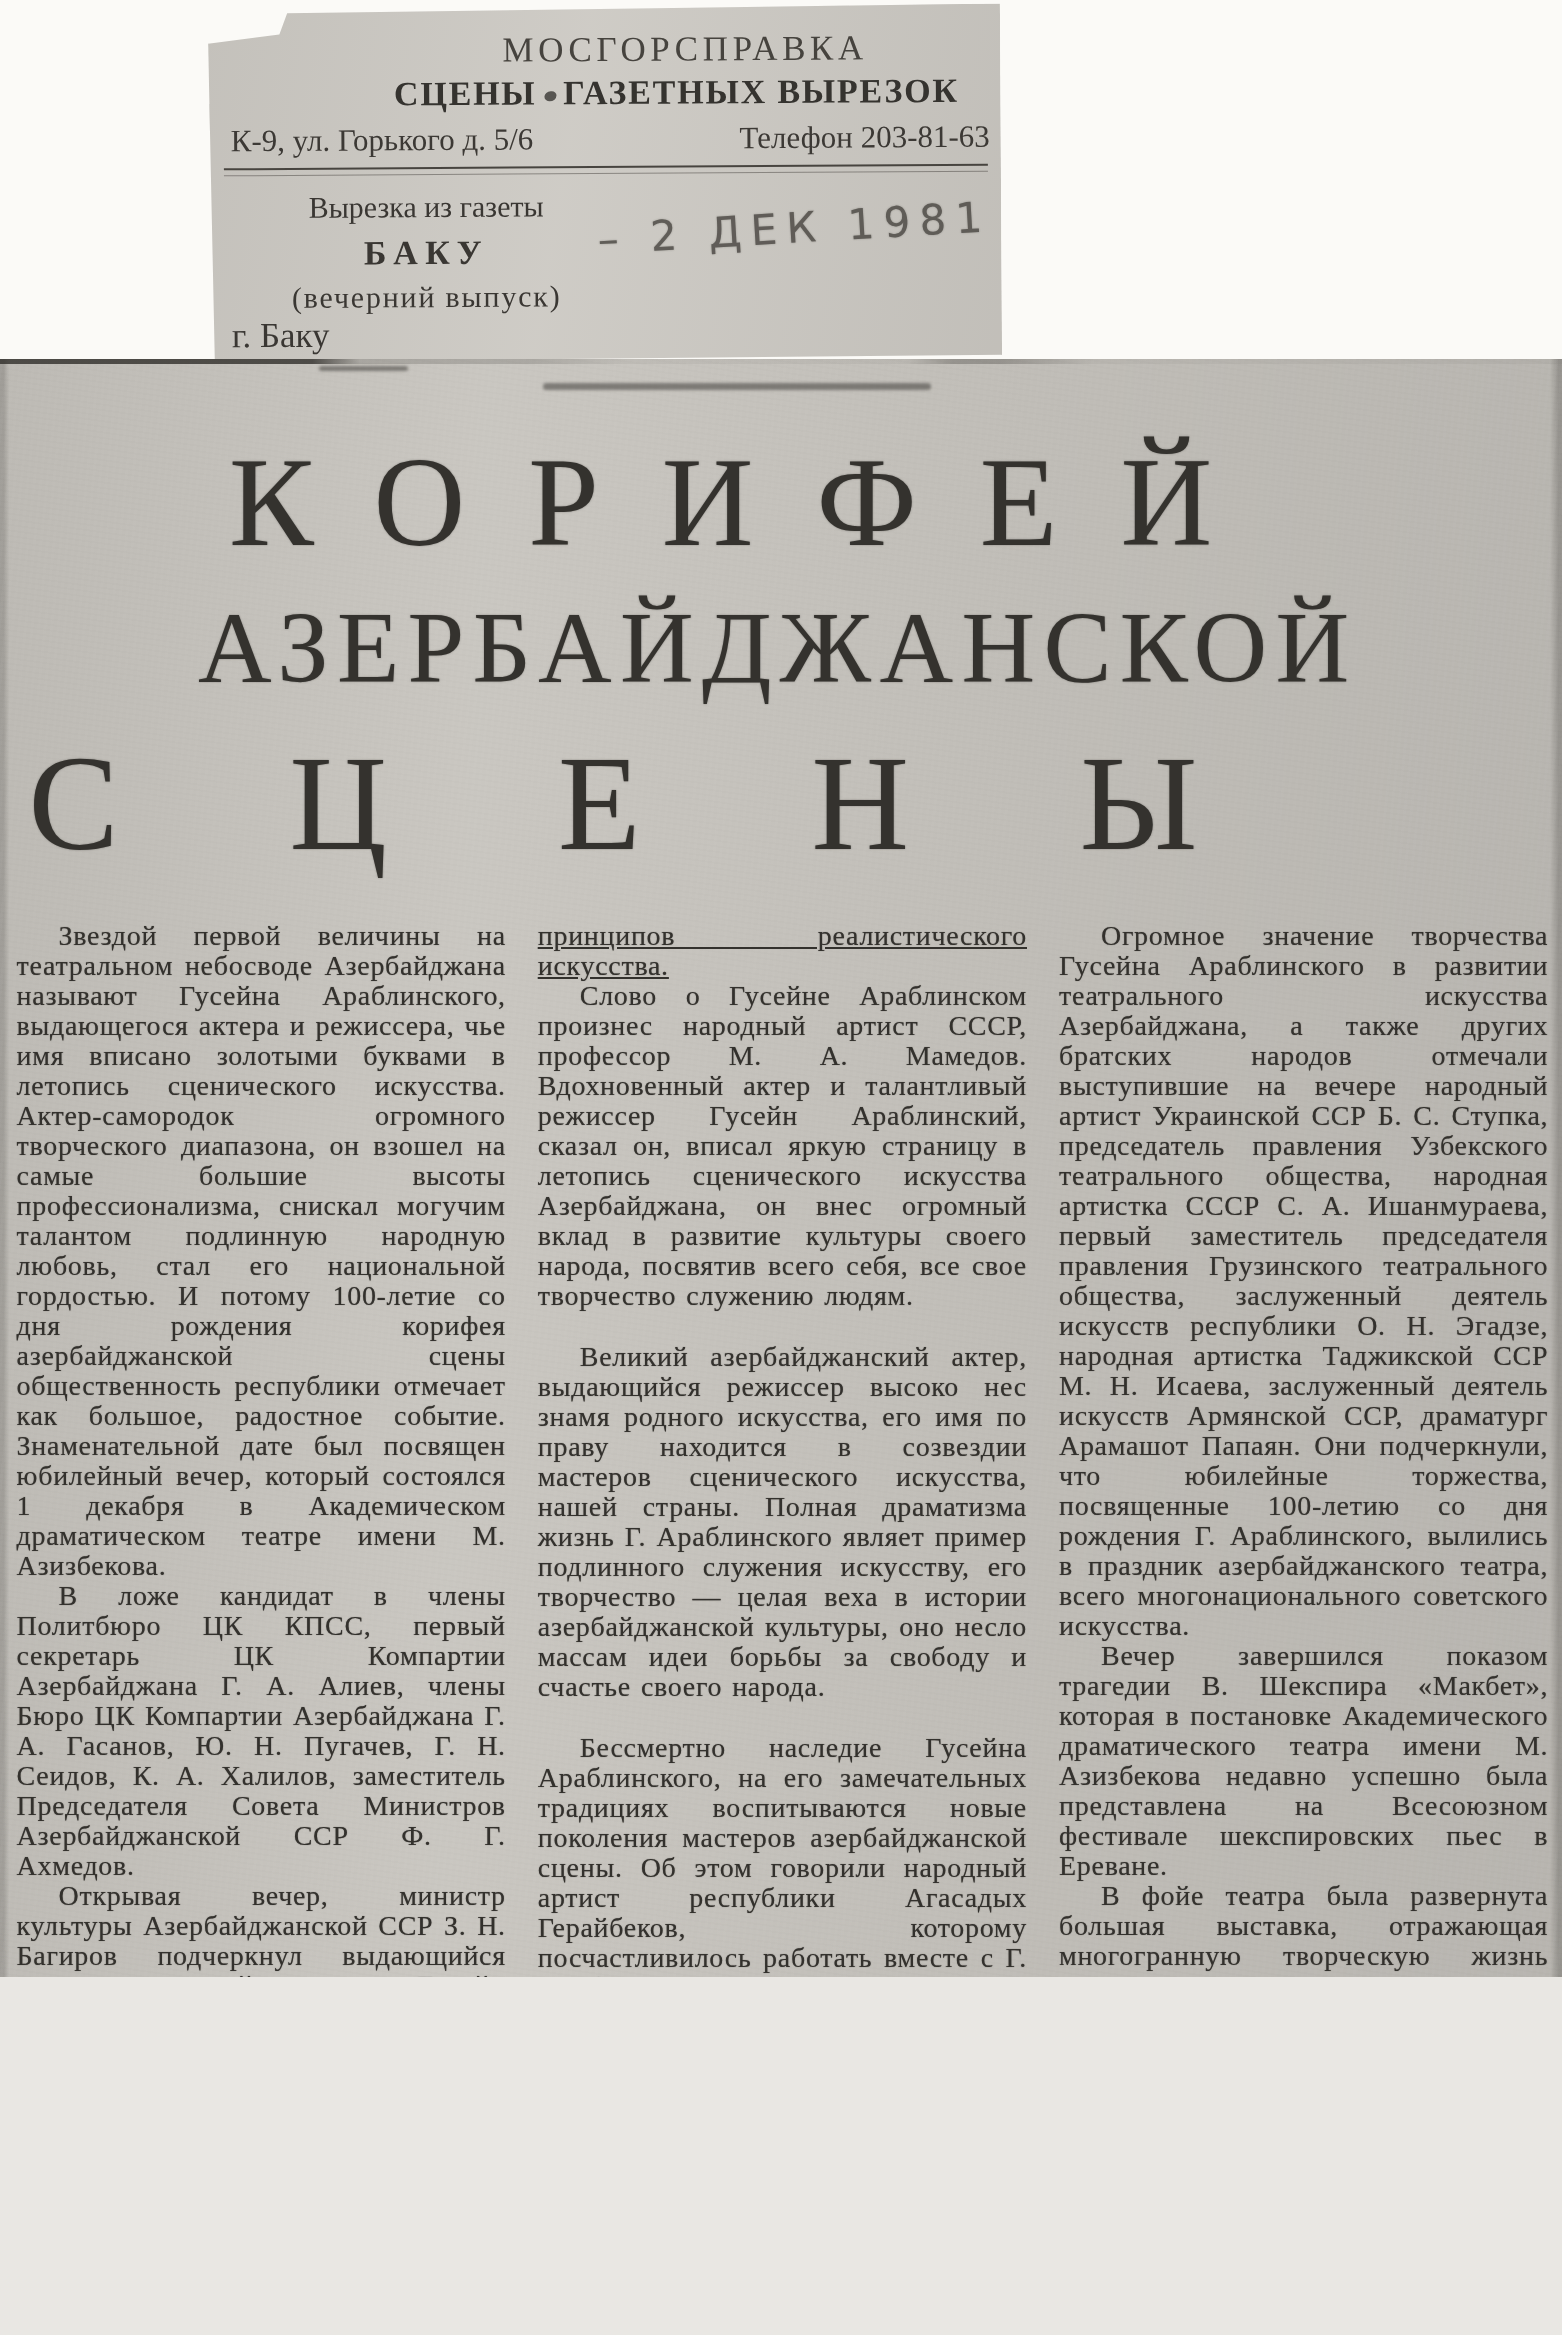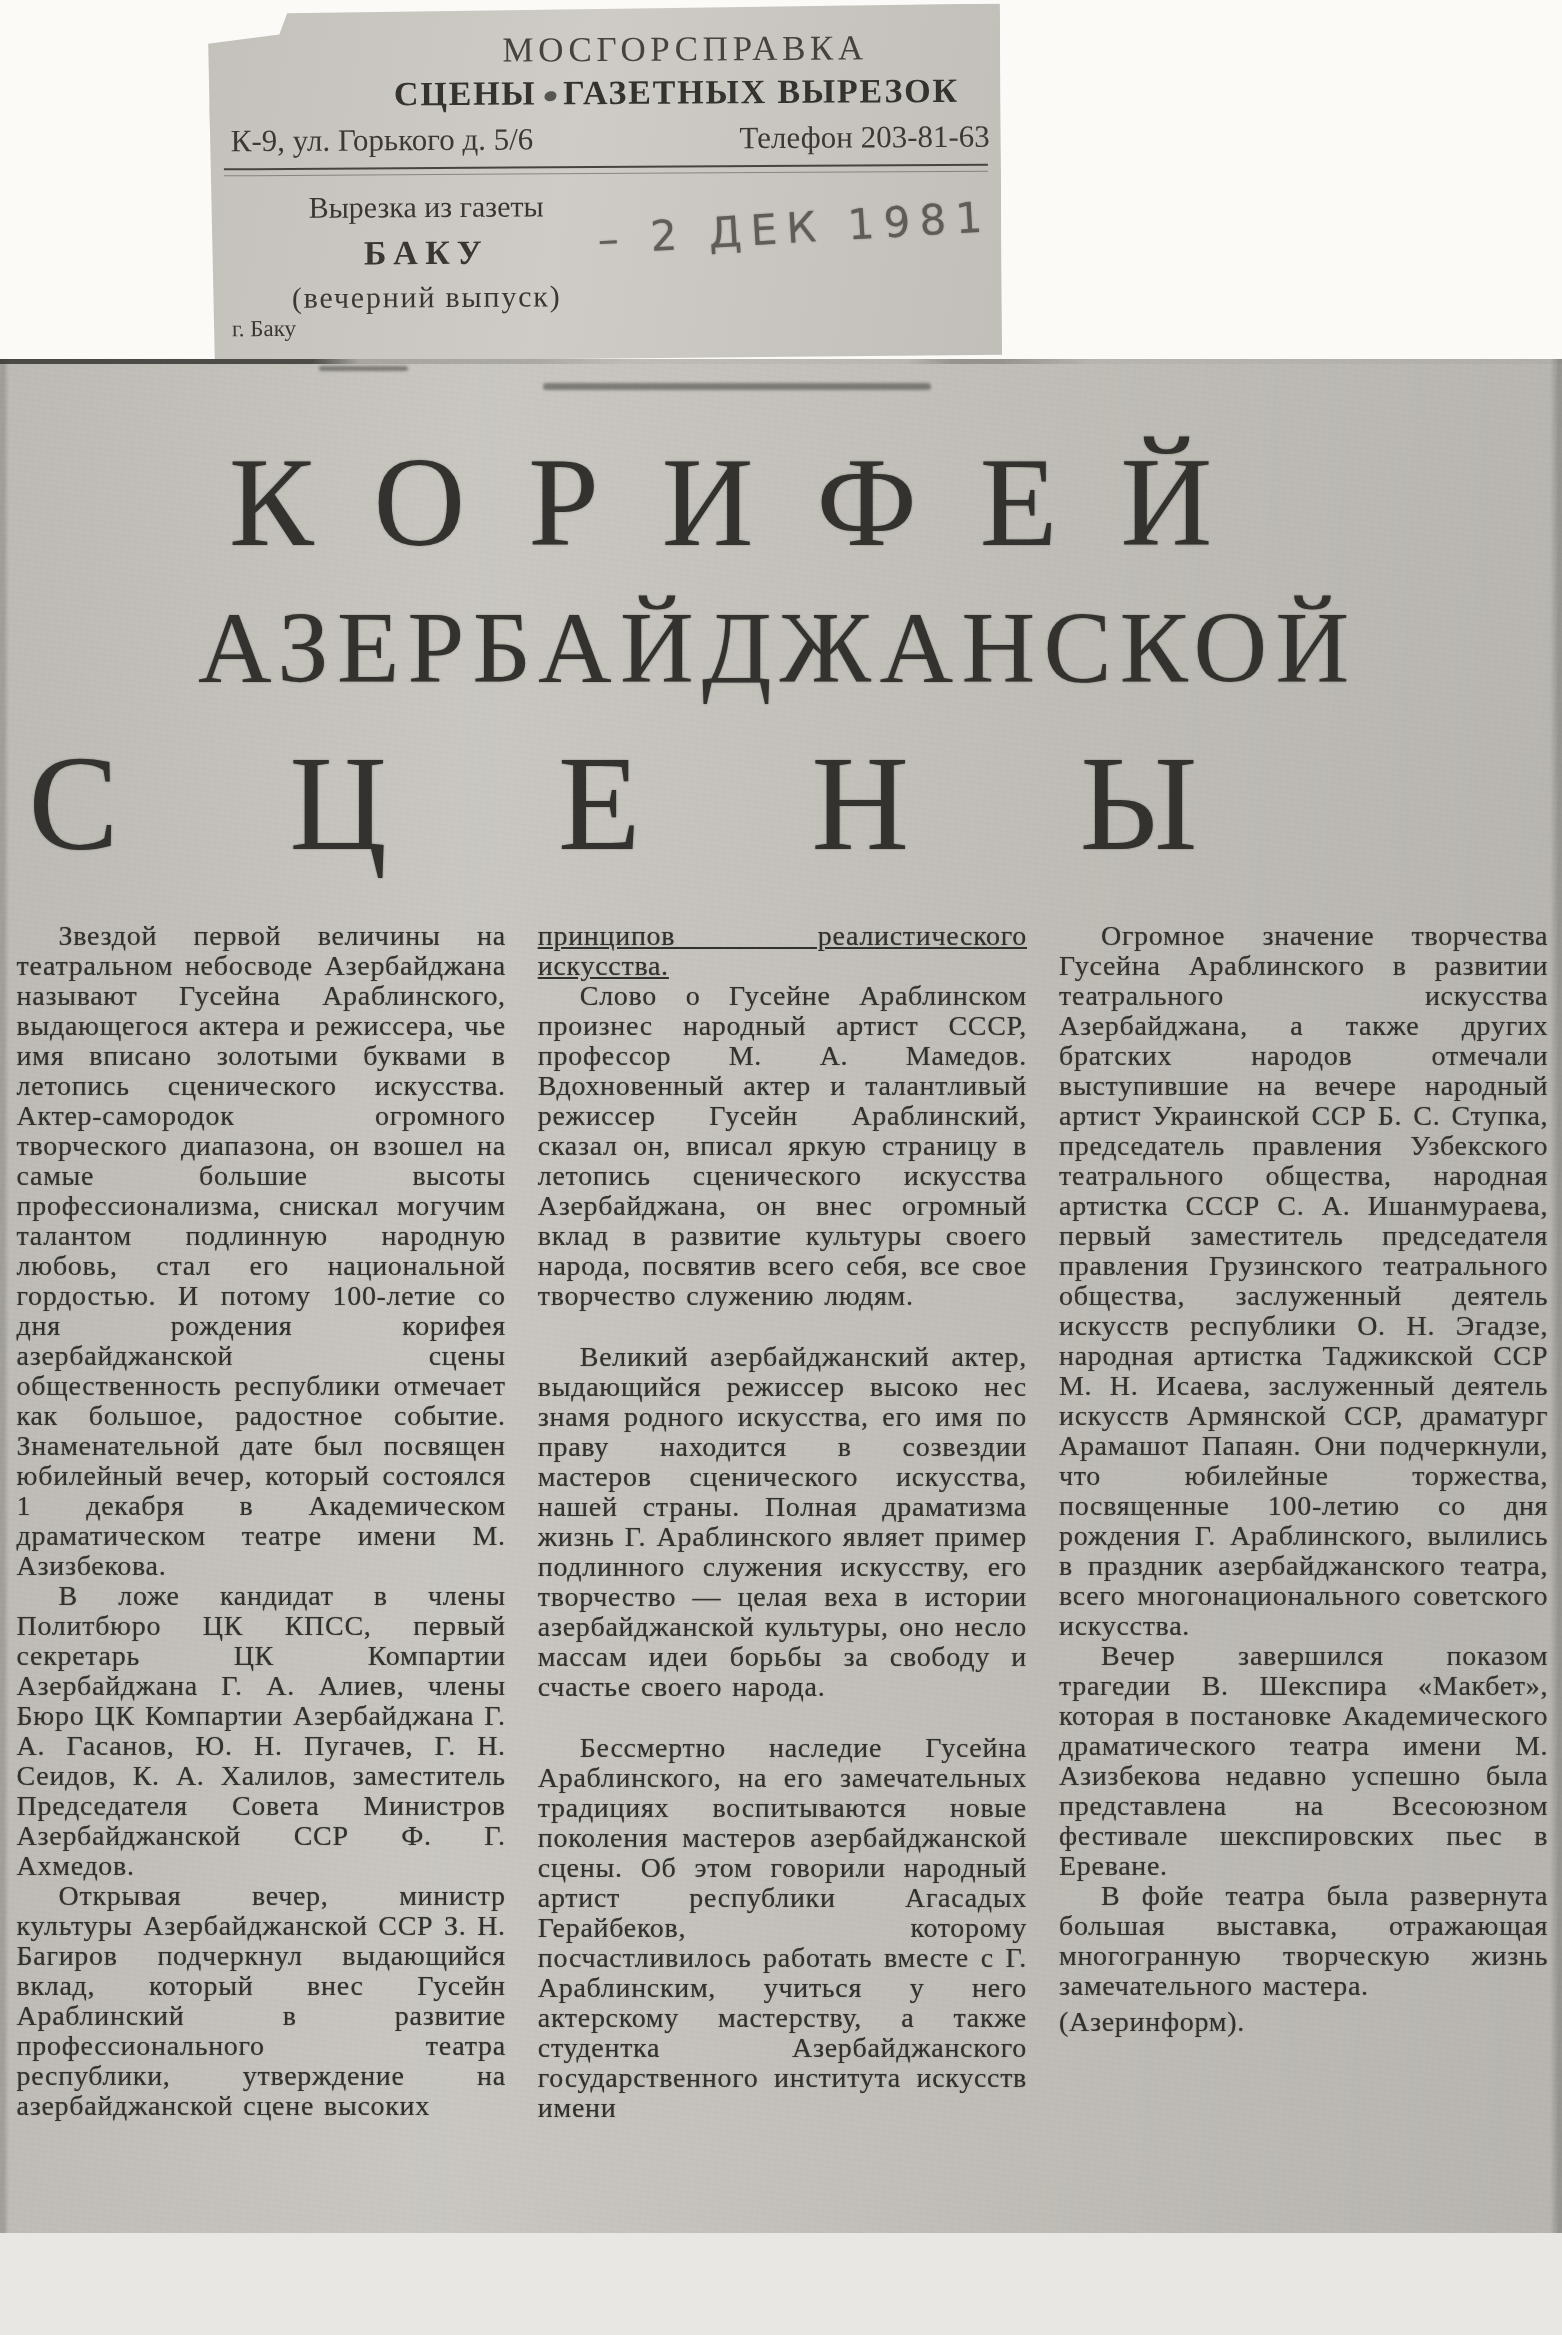--- a/index.html
+++ b/index.html
@@ -1,17 +1,17 @@
 <!DOCTYPE html>
 <html style="font-size:14.8px"><head>
 <meta charset="utf-8">
 <style>
   html,body {margin:0; padding:0; background:#e9e7e3;}
   .page {
-    position:relative; width:1563px; height:2233px; overflow:hidden;
+    position:relative; width:1563px; height:1977px; overflow:hidden;
     background:#fbfaf7;
     font-family:"Liberation Serif", serif;
   }
 
   
   .slip {
     position:absolute; left:209px; top:5.5px; width:792px; height:354px;
     background:
       linear-gradient(100deg, rgba(0,0,0,.04), rgba(255,255,255,.05) 45%, rgba(0,0,0,.05)),
       #ccc9c3;
@@ -31,21 +31,21 @@
   .slip-rule {margin:9.2px 13px 0 14.8px; height:4.6px;
     border-top:2.8px solid #47443f; border-bottom:0.9px solid rgba(71,68,63,.5);}
   .slip-src {position:absolute; left:0; top:183px; width:434px; text-align:center;}
   .slip-src-line1 {font-size:30px;}
   .slip-paper {margin-top:10px; font-size:34px; font-weight:bold; letter-spacing:7.4px;}
   .slip-src-line3 {margin-top:8.3px; font-size:30px; letter-spacing:1.8px;}
   .date-stamp {position:absolute; left:388px; top:198px; width:425px;
     font-family:"DejaVu Sans", sans-serif; font-size:42px; letter-spacing:9.2px;
     color:#514e49; transform:rotate(-3deg); opacity:.88;
     text-shadow:0 0 1.8px rgba(81,78,73,.55);}
-  .slip-city {position:absolute; left:22px; top:308px; font-size:23px;}
+  .slip-city {position:absolute; left:22px; top:308px; font-size:35px;}
 
   
   .clipping {
     position:absolute; left:0; top:359px; width:1563px; height:1976px;
     background:
       repeating-linear-gradient(8deg, rgba(0,0,0,.013) 0 1.8px, transparent 1.8px 5.5px),
       repeating-linear-gradient(96deg, rgba(255,255,255,.02) 0 2.8px, transparent 2.8px 6.5px),
       linear-gradient(90deg, rgba(30,28,25,.18) 0 3.7px, transparent 9.2px),
       linear-gradient(270deg, rgba(30,28,25,.22) 0 4.6px, transparent 13px),
       linear-gradient(92deg, rgba(0,0,0,.05), rgba(255,255,255,.045) 30%, rgba(0,0,0,.04) 66%, rgba(0,0,0,.08) 99%),

